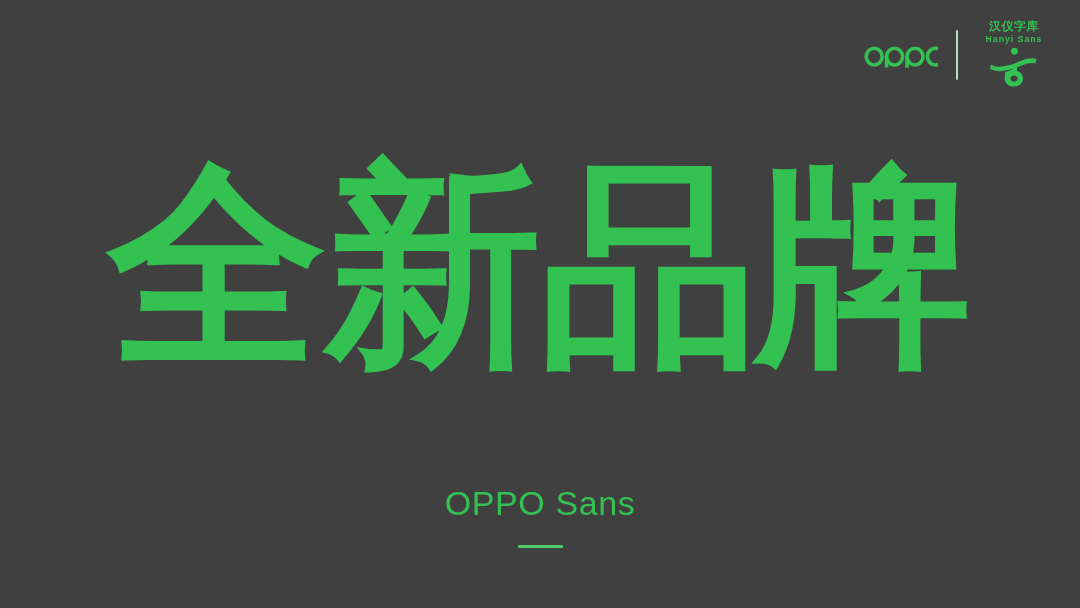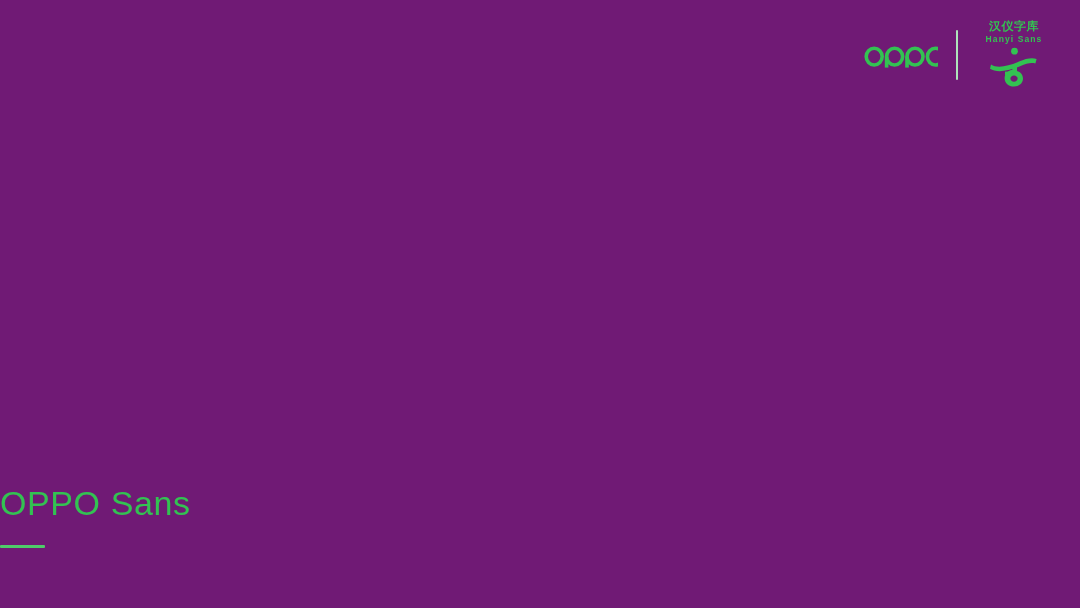--- a/index.html
+++ b/index.html
@@ -13,21 +13,21 @@
   body {
     background: #F0EFED;
     font-family: "Liberation Sans", "DejaVu Sans", sans-serif;
     position: relative;
   }
 
   .slide {
     position: relative;
     width: 1080px;
     height: 608px;
-    background: #701a75;
+    background: #404040;
     overflow: hidden;
   }
 
   
   .logo-lockup {
     position: absolute;
     top: 18px;
     right: 28px;
     display: flex;
     align-items: center;
@@ -109,21 +109,21 @@
   }
 
   
   .subtitle-block {
     position: absolute;
     left: 0;
     right: 0;
     top: 483px;
     display: flex;
     flex-direction: column;
-    align-items: flex-start;
+    align-items: center;
   }
 
   .subtitle {
     color: #33C252;
     font-size: 34px;
     line-height: 40px;
     font-weight: 300;
     letter-spacing: 0.6px;
     white-space: nowrap;
   }
@@ -196,19 +196,20 @@
                      C 29.6 33.4, 28.0 34.8, 26.0 34.8
                      C 24.0 34.8, 22.4 33.4, 22.4 31.6
                      C 22.4 29.8, 24.0 28.4, 26.0 28.4 Z"></path>
           </g>
         </svg>
       </div>
     </div>
 
   </div>
 
+  <div class="headline">全新品牌</div>
 
   <div class="subtitle-block">
     <div class="subtitle">OPPO Sans</div>
     <div class="subtitle-rule"></div>
   </div>
 
 </div>
 
 </body></html>

